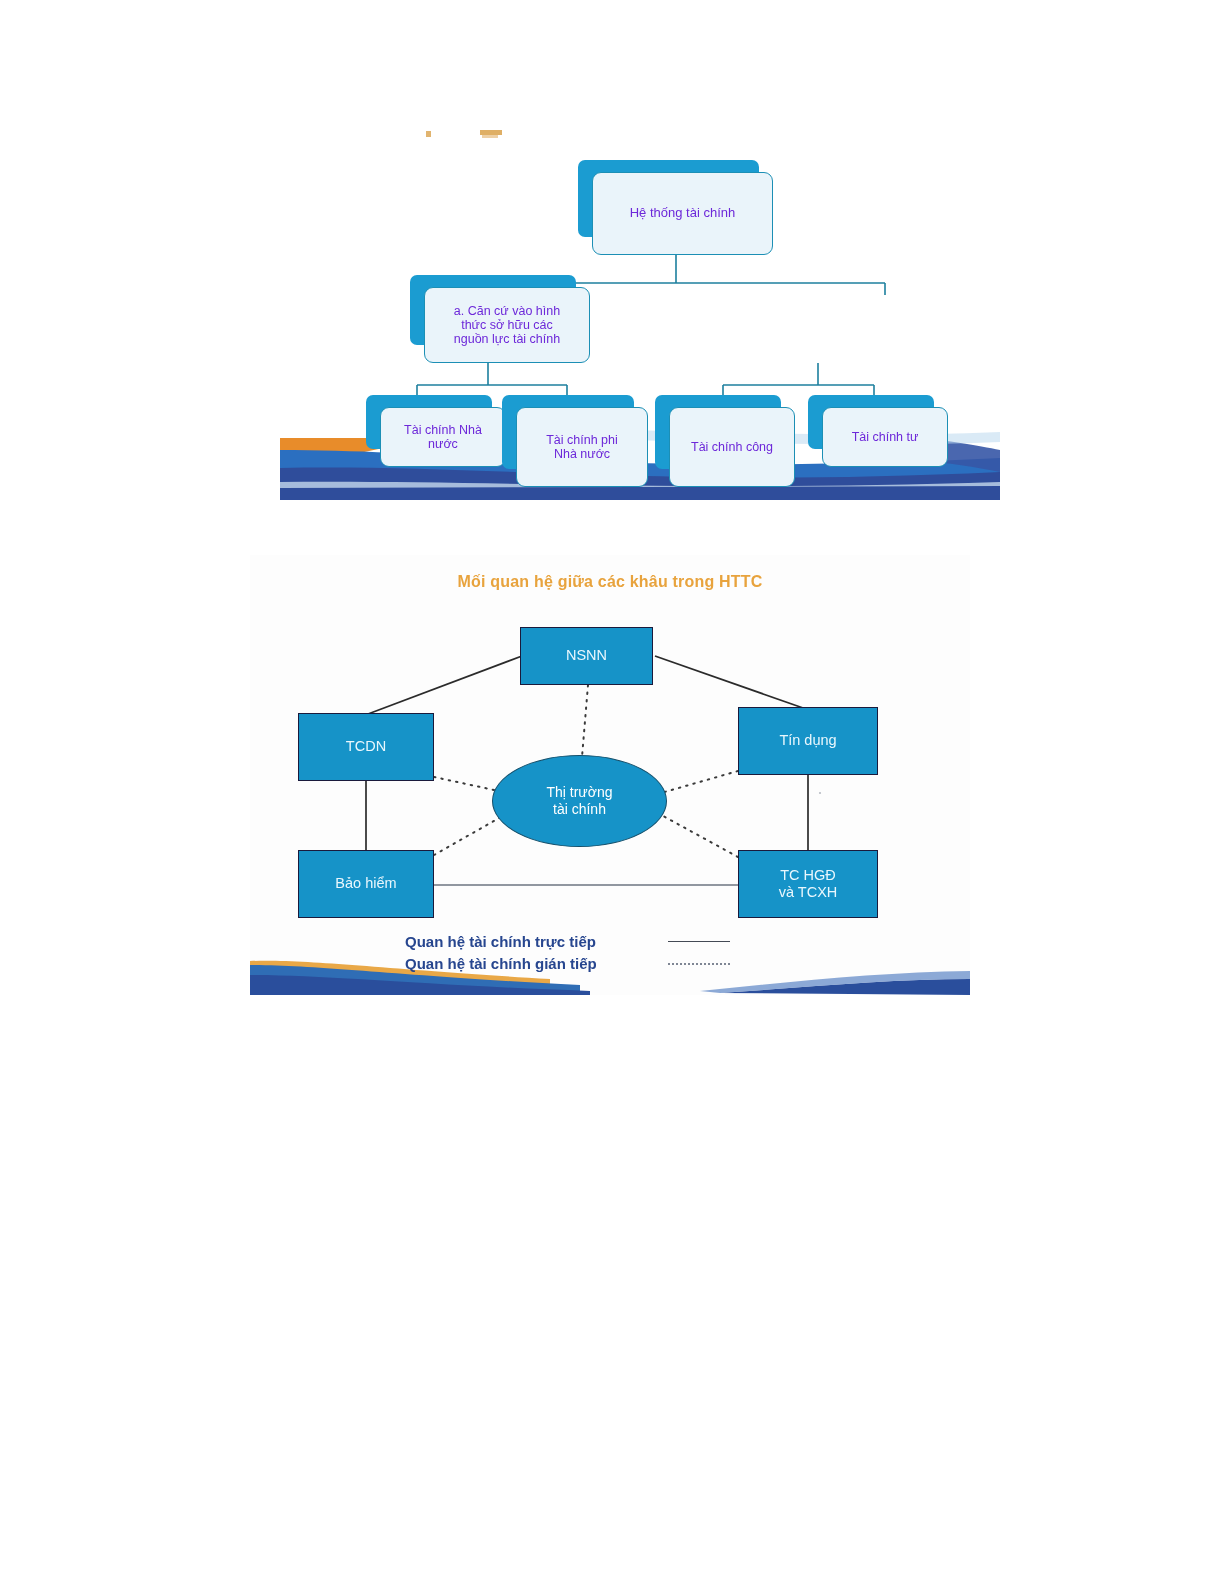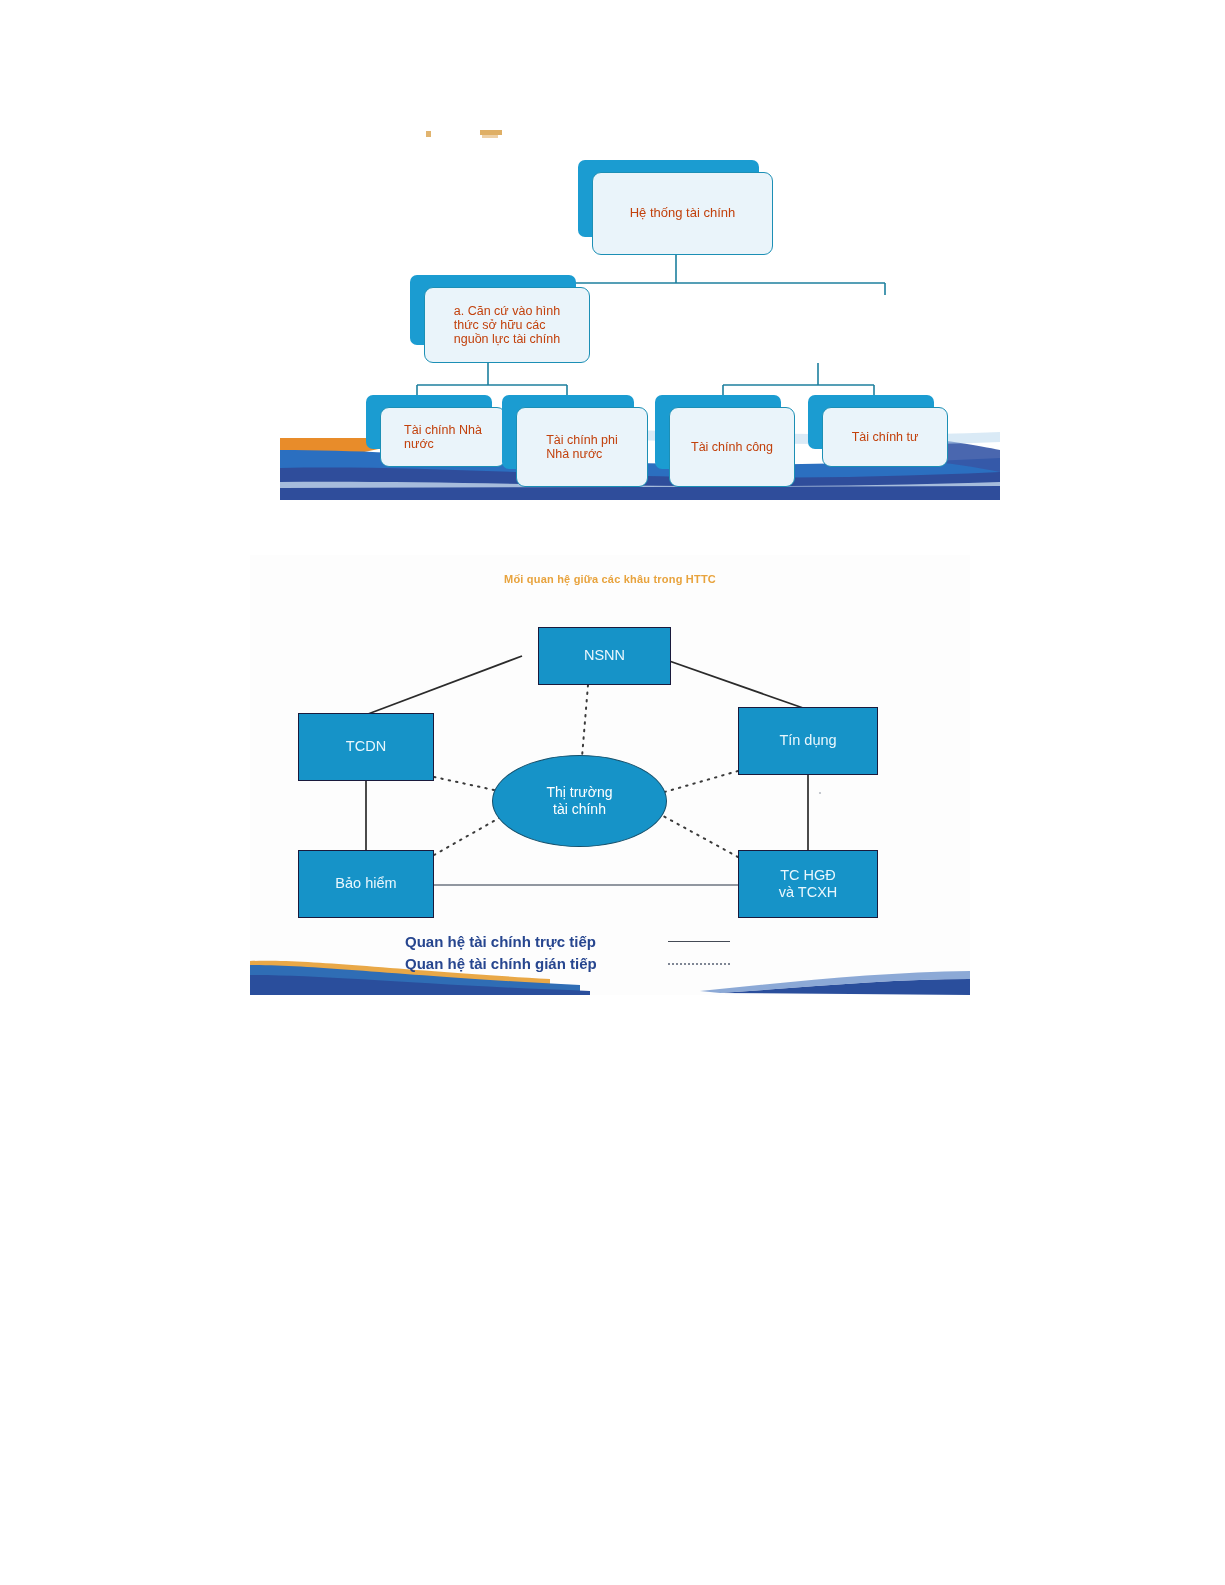--- a/index.html
+++ b/index.html
@@ -58,22 +58,22 @@
     background: #eaf4fa;
     border: 1.6px solid #1c8fb5;
     border-radius: 9px;
     box-sizing: border-box;
     display: flex;
     align-items: center;
     justify-content: center;
     padding: 2px 4px;
   }
   .node .card .label {
-    color: #c2410c;
-    text-align: left;
+    color: #6d28d9;
+    text-align: center;
     line-height: 1.12;
     font-size: 12.5px;
     white-space: pre-line;
   }
 
   #node-root { left: 298px; top: 40px; width: 195px; height: 95px; }
   #node-root .card .label { font-size: 13px; }
 
   #node-a { left: 130px; top: 155px; width: 180px; height: 88px; }
   #node-b { left: 405px; top: 155px; width: 240px; height: 88px; }
@@ -101,38 +101,38 @@
     height: 440px;
   }
   #d2-title {
     position: absolute;
     left: 0;
     top: 18px;
     width: 720px;
     text-align: center;
     color: #e8a33d;
     font-weight: bold;
-    font-size: 11px;
+    font-size: 16px;
     letter-spacing: 0.2px;
   }
   .boxnode {
     position: absolute;
     background: #1693c8;
     border: 1.6px solid #1a1a3c;
     box-sizing: border-box;
     display: flex;
     align-items: center;
     justify-content: center;
     color: #e9f7fd;
     font-size: 14.5px;
     line-height: 1.18;
     text-align: center;
     white-space: pre-line;
   }
-  #box-nsnn   { left: 288px; top: 72px;  width: 133px; height: 58px; }
+  #box-nsnn   { left: 270px; top: 72px;  width: 133px; height: 58px; }
   #box-tcdn   { left: 48px;  top: 158px; width: 136px; height: 68px; }
   #box-tindung{ left: 488px; top: 152px; width: 140px; height: 68px; }
   #box-baohiem{ left: 48px;  top: 295px; width: 136px; height: 68px; }
   #box-tchgd  { left: 488px; top: 295px; width: 140px; height: 68px; }
 
   #ellipse-ttc {
     position: absolute;
     left: 242px;
     top: 200px;
     width: 175px;

